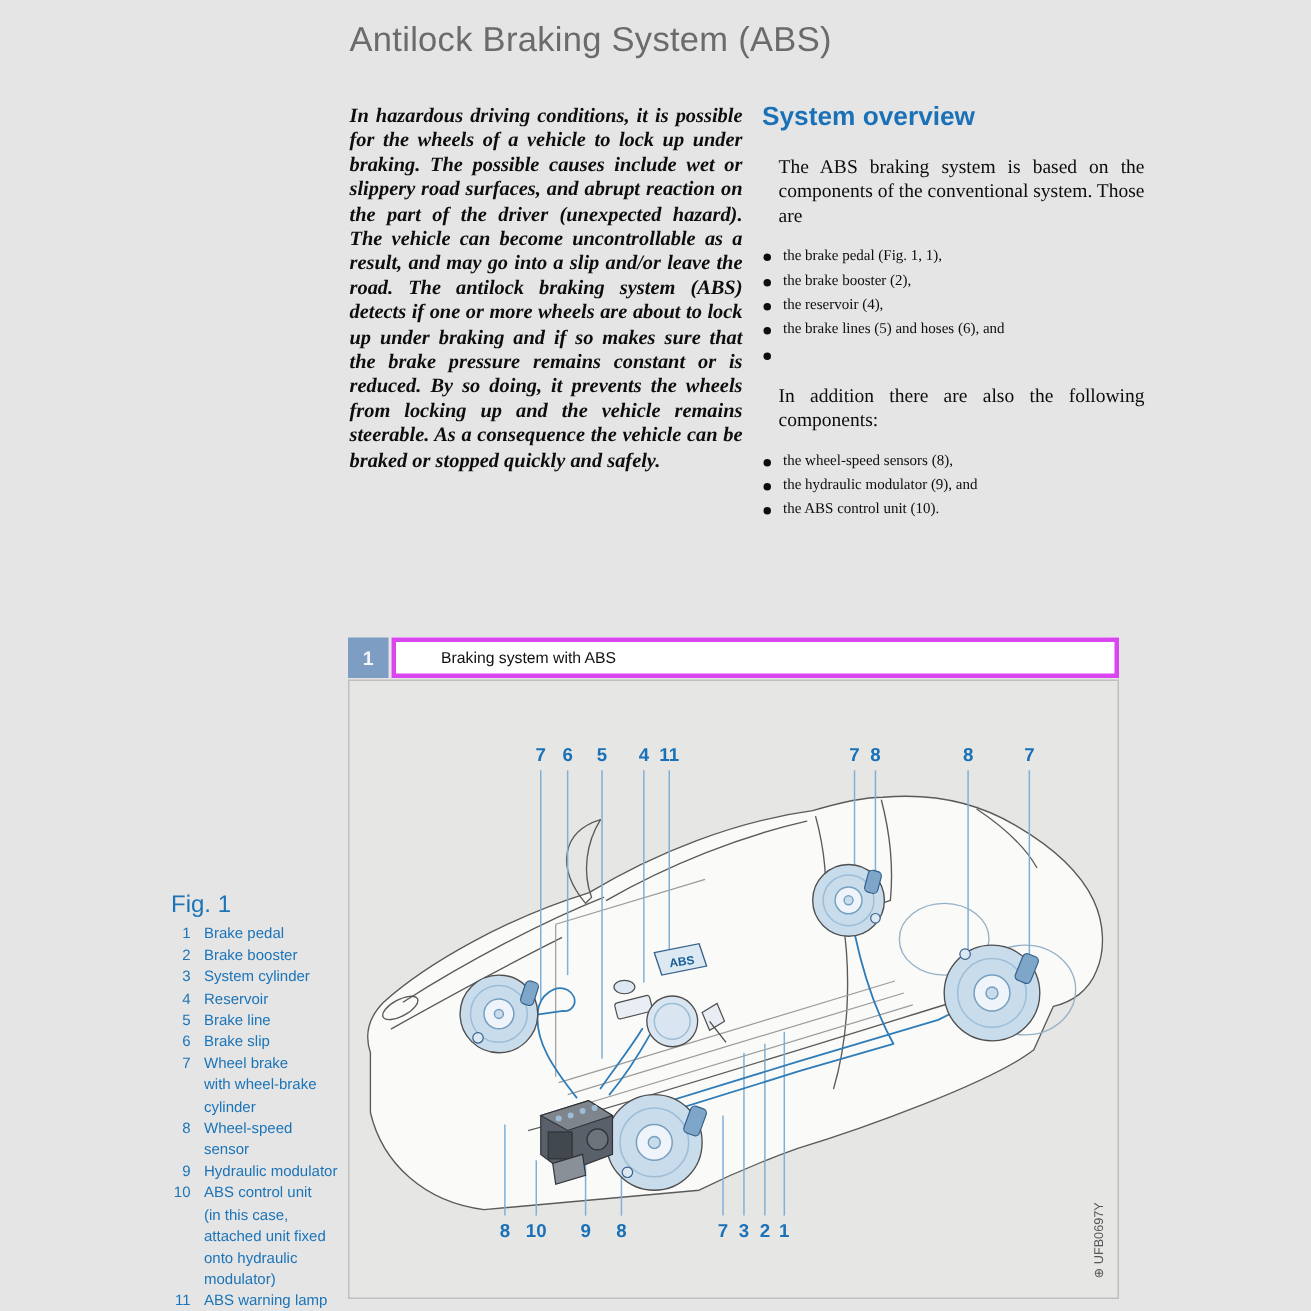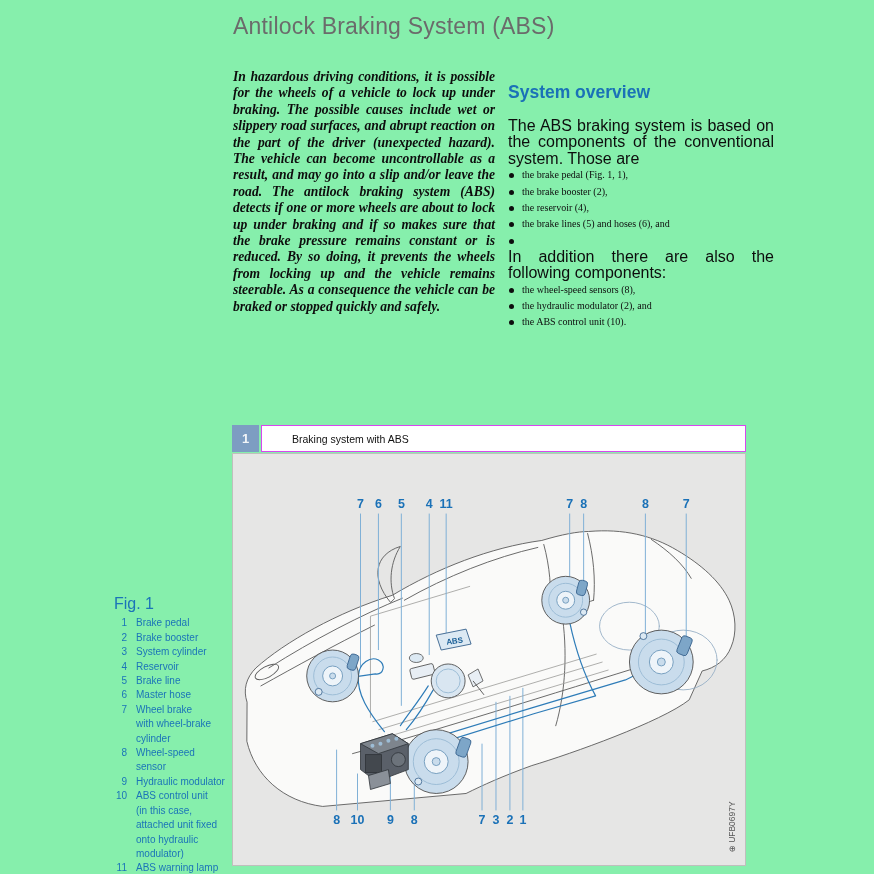--- a/index.html
+++ b/index.html
@@ -1,46 +1,46 @@
 <!DOCTYPE html>
 <html><head>
 <meta charset="utf-8">
 <style>
   html,body{margin:0;padding:0;background:#fff;}
-  .page{position:relative;width:874px;height:874px;background:#86efac;overflow:hidden;
+  .page{position:relative;width:874px;height:874px;background:#e5e5e5;overflow:hidden;
         font-family:"Liberation Sans",sans-serif;}
   .title{position:absolute;left:233px;top:13px;font-size:23px;letter-spacing:.2px;
          color:#6b6b6b;font-weight:400;}
   
   .col-left{position:absolute;left:233px;top:69px;width:262px;
             font-family:"Liberation Serif","DejaVu Serif",serif;font-weight:bold;
             font-size:13.6px;line-height:16.4px;color:#0d0d0d;text-align:justify;font-style:italic;}
-  .col-right{position:absolute;left:508px;top:82px;width:266px;color:#0d0d0d;}
+  .col-right{position:absolute;left:508px;top:67px;width:266px;color:#0d0d0d;}
   .col-right h2{margin:0 0 15px 0;font-size:17.5px;font-weight:bold;color:#1a71b7;
                 font-family:"Liberation Sans",sans-serif;}
-  .serif-p{font-family:Liberation Sans, sans-serif;font-size:16px;
-           line-height:16.4px;text-align:justify;margin:0;}
+  .serif-p{font-family:Liberation Serif, serif;font-size:13px;
+           line-height:16.4px;text-align:justify;margin:11px;}
   .blist{list-style:none;margin:0;padding:0;font-family:"Liberation Serif","DejaVu Serif",serif;
          font-size:10px;line-height:16.4px;}
   .blist li{position:relative;padding-left:14px;}
   .dot{position:absolute;left:1px;top:6px;width:5px;height:5px;border-radius:50%;background:#0d0d0d;}
   .gap16{height:16px;}
   
   .legend{position:absolute;left:114px;top:597px;width:116px;color:#1b74b8;
           font-size:10px;line-height:14.4px;}
   .legend-title{font-weight:normal;font-size:16px;margin-bottom:5px;}
   .legend-row{display:flex;}
   .legend-num{width:13px;text-align:right;flex:0 0 13px;}
   .legend-label{margin-left:9px;white-space:pre-line;}
   
   .figure{position:absolute;left:232px;top:425px;width:514px;}
   .fig-header{display:flex;gap:2px;height:27px;}
   .fig-num{width:27px;background:#7d9dc2;color:#f2f5f8;font-size:13px;font-weight:bold;
            display:flex;align-items:center;justify-content:center;flex:0 0 27px;}
-  .fig-caption-bar{flex:1;background:#fff;border:1px solid #d946ef;display:flex;
+  .fig-caption-bar{flex:1;background:#fff;border:3px solid #d946ef;display:flex;
                    align-items:center;padding-left:30px;font-size:10.5px;color:#111;
                    box-sizing:border-box;}
   .fig-body{margin-top:1px;width:514px;height:413px;background:#e6e6e5;
             border:1px solid #bfbfbd;box-sizing:border-box;}
 </style>
 </head>
 <body>
 
 <div class="page">
 
@@ -55,21 +55,21 @@
         <li><span class="dot"></span><span>the brake pedal (Fig. 1, 1),</span></li>
         <li><span class="dot"></span><span>the brake booster (2),</span></li>
         <li><span class="dot"></span><span>the reservoir (4),</span></li>
         <li><span class="dot"></span><span>the brake lines (5) and hoses (6), and</span></li>
         <li><span class="dot"></span></li>
       </ul>
     <div class="gap16"></div>
     <p class="serif-p">In addition there are also the following components:</p>
     <ul class="blist">
         <li><span class="dot"></span><span>the wheel-speed sensors (8),</span></li>
-        <li><span class="dot"></span><span>the hydraulic modulator (2), and</span></li>
+        <li><span class="dot"></span><span>the hydraulic modulator (9), and</span></li>
         <li><span class="dot"></span><span>the ABS control unit (10).</span></li>
       </ul>
     <div class="gap16"></div>
   </div>
 
   <div class="legend">
     <div class="legend-title">Fig. 1</div>
     <div>
         <div class="legend-row">
           <span class="legend-num">1</span>
@@ -86,21 +86,21 @@
         <div class="legend-row">
           <span class="legend-num">4</span>
           <span class="legend-label">Reservoir</span>
         </div>
         <div class="legend-row">
           <span class="legend-num">5</span>
           <span class="legend-label">Brake line</span>
         </div>
         <div class="legend-row">
           <span class="legend-num">6</span>
-          <span class="legend-label">Master hose</span>
+          <span class="legend-label">Brake slip</span>
         </div>
         <div class="legend-row">
           <span class="legend-num">7</span>
           <span class="legend-label">Wheel brake
 with wheel-brake
 cylinder</span>
         </div>
         <div class="legend-row">
           <span class="legend-num">8</span>
           <span class="legend-label">Wheel-speed

